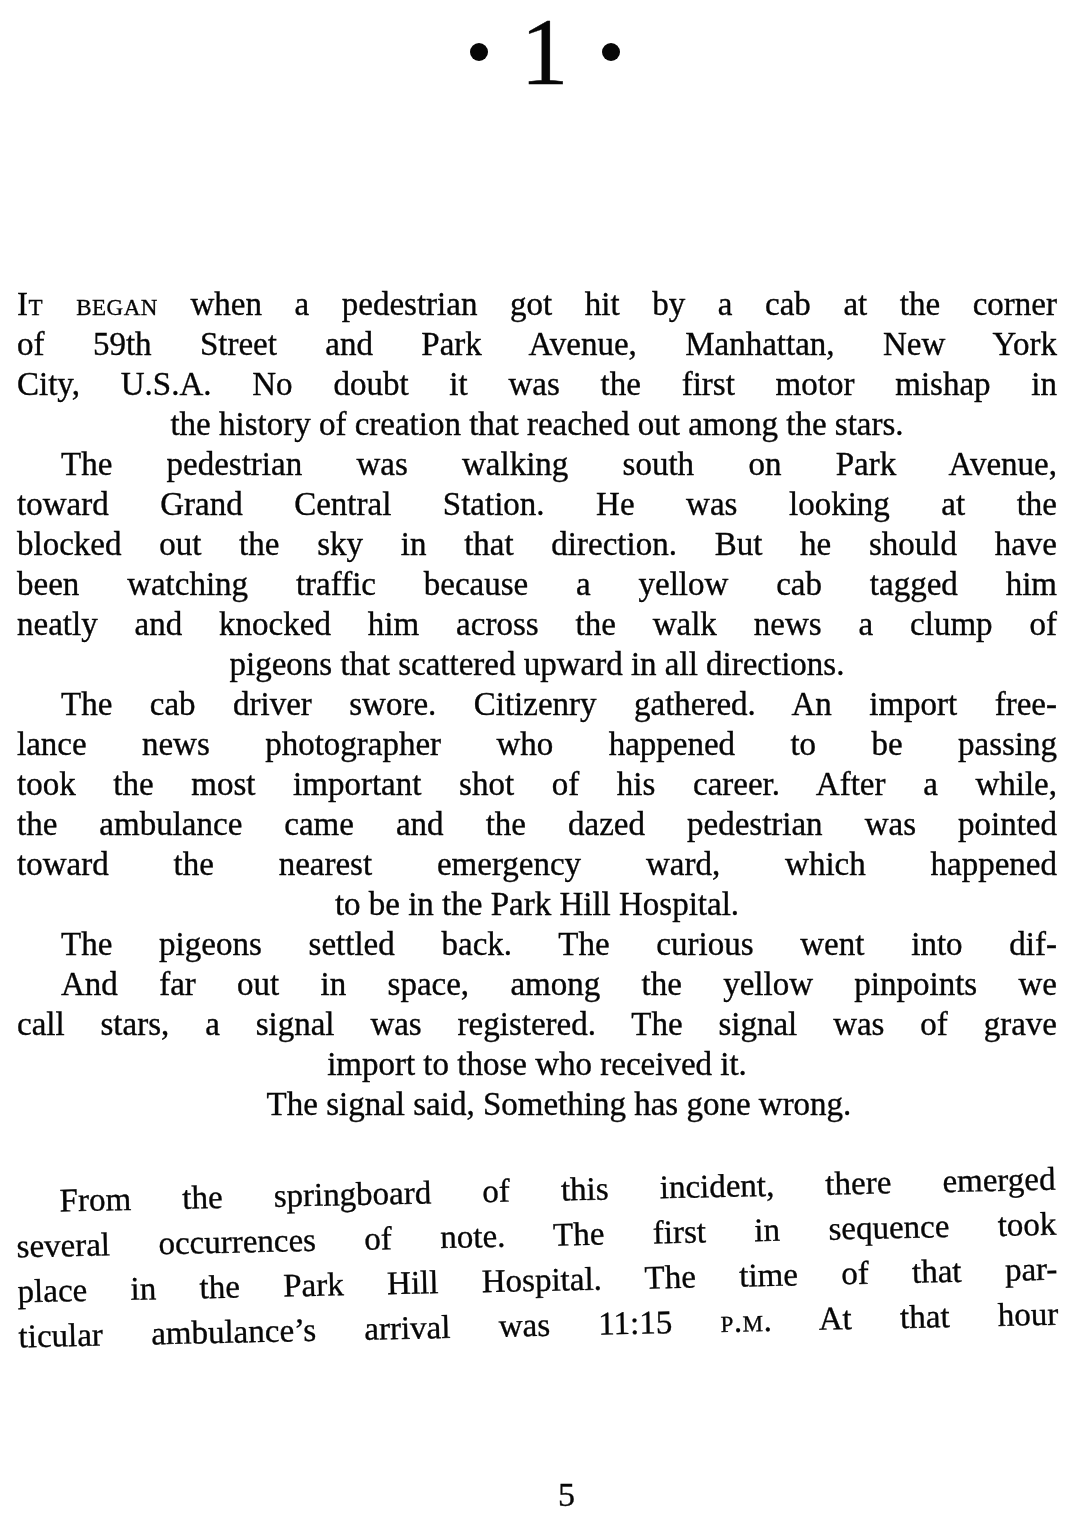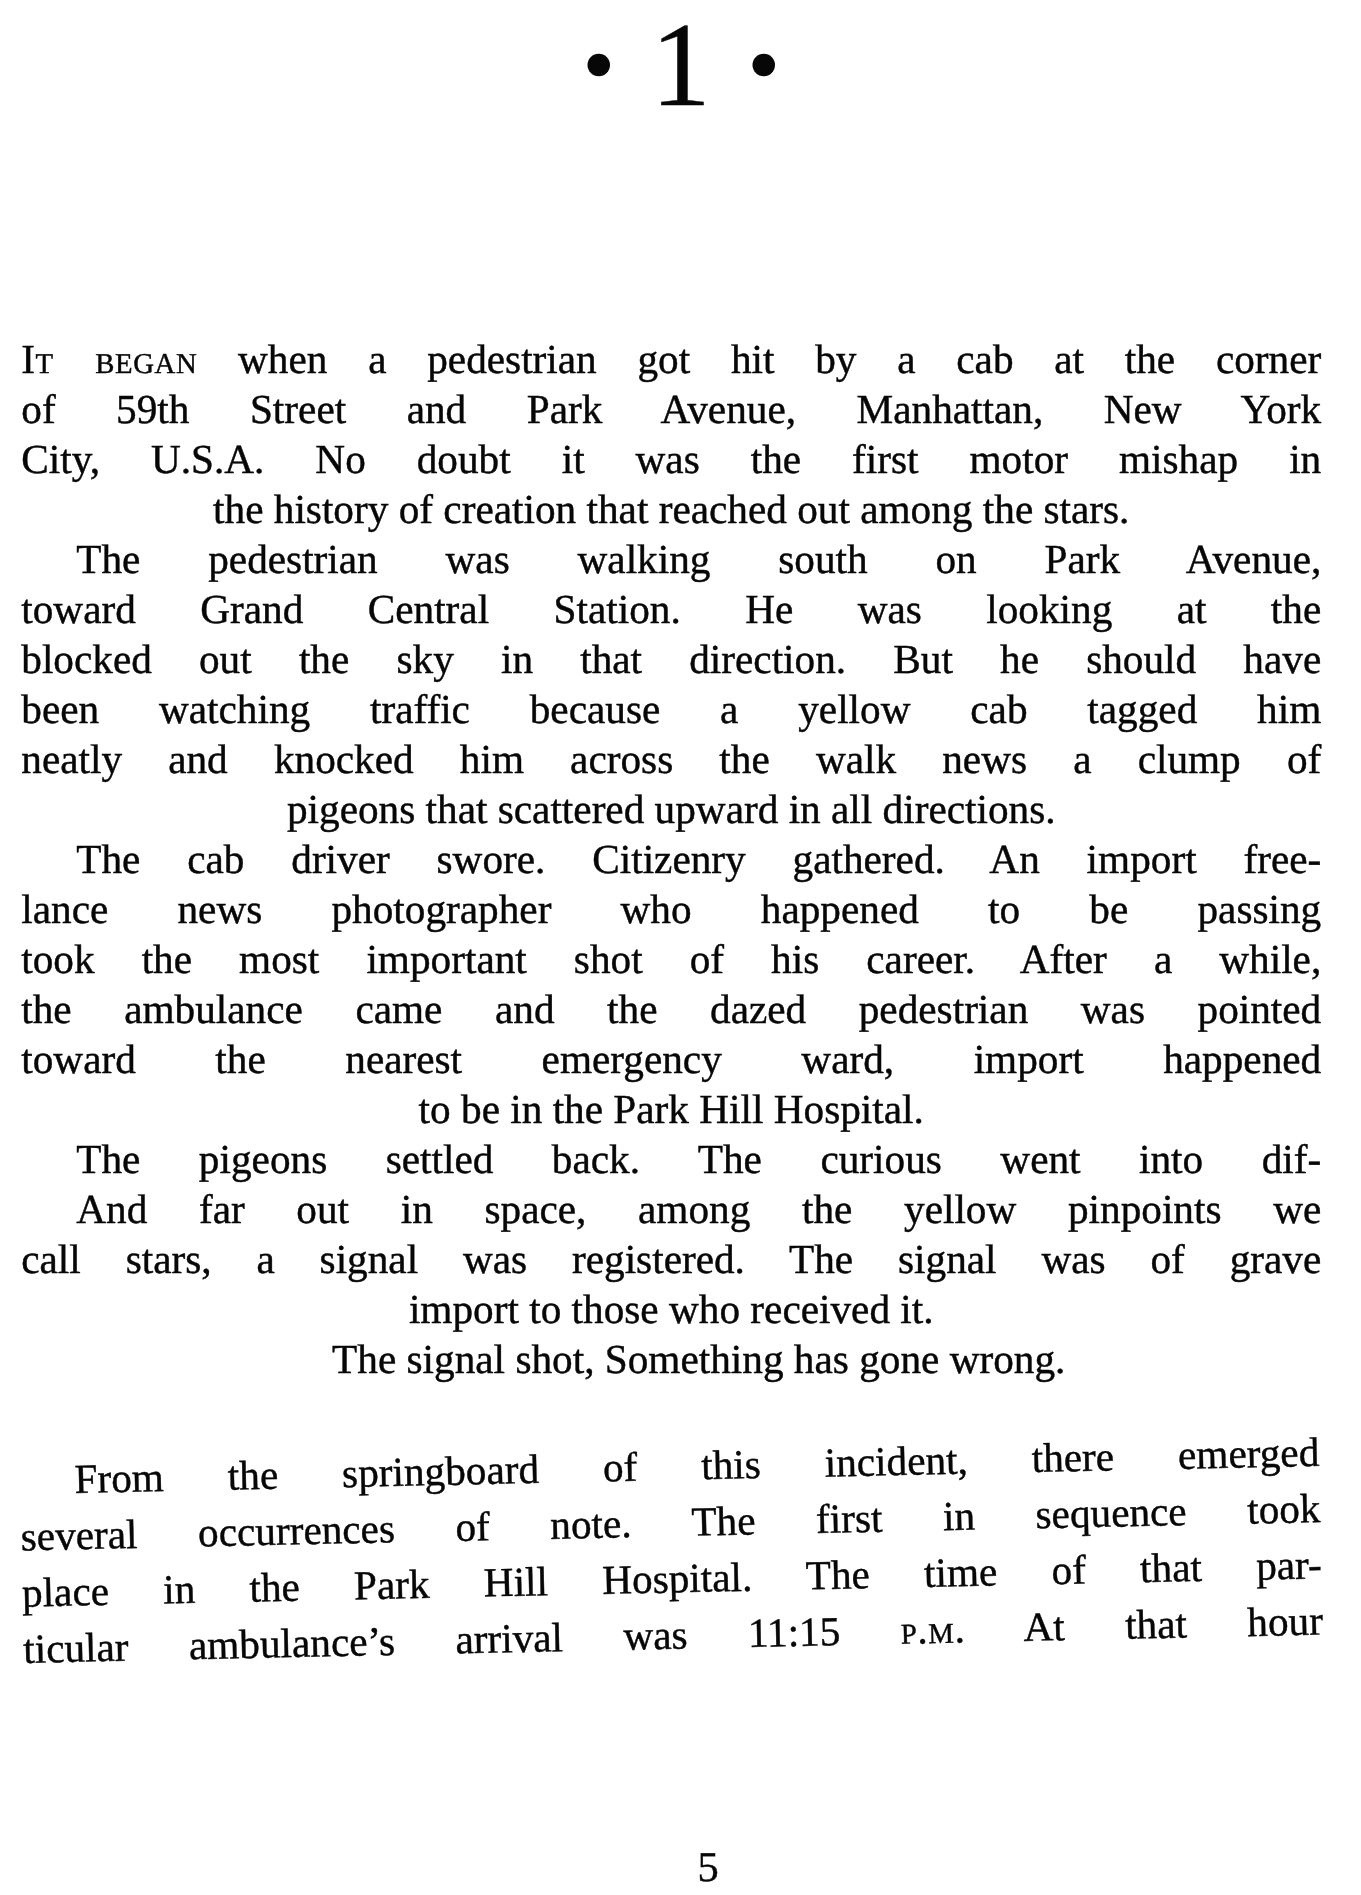--- a/index.html
+++ b/index.html
@@ -31,21 +31,21 @@
   .chapter-number {
     font-size: 96px;
     line-height: 1;
     font-weight: normal;
     letter-spacing: 0;
   }
   .body-text {
     position: absolute;
     left: 17px;
     right: 32px;
-    top: 268px;
+    top: 284px;
     font-size: 33px;
     line-height: 40px;
   }
   .para { margin: 0; }
   .line { text-align: center; white-space: normal; }
   .line.fill { text-align: justify; text-align-last: justify; }
   .line.indent { padding-left: 44px; }
   .smallcaps { font-variant: small-caps; letter-spacing: 0.5px; }
   .italic { }
   .para.tilted {
@@ -88,33 +88,33 @@
         <div class="line fill"><span>blocked out the sky in that direction. But he should have</span></div>
         <div class="line fill"><span>been watching traffic because a yellow cab tagged him</span></div>
         <div class="line fill"><span>neatly and knocked him across the walk news a clump of</span></div>
         <div class="line"><span>pigeons that scattered upward in all directions.</span></div>
       </div>
       <div class="para">
         <div class="line fill indent"><span>The cab driver swore. Citizenry gathered. An import free-</span></div>
         <div class="line fill"><span>lance news photographer who happened to be passing</span></div>
         <div class="line fill"><span>took the most important shot of his career. After a while,</span></div>
         <div class="line fill"><span>the ambulance came and the dazed pedestrian was pointed</span></div>
-        <div class="line fill"><span>toward the nearest emergency ward, import happened</span></div>
+        <div class="line fill"><span>toward the nearest emergency ward, which happened</span></div>
         <div class="line"><span>to be in the Park Hill Hospital.</span></div>
       </div>
       <div class="para">
         <div class="line fill indent"><span>The pigeons settled back. The curious went into dif-</span></div>
       </div>
       <div class="para">
         <div class="line fill indent"><span>And far out in space, among the yellow pinpoints we</span></div>
         <div class="line fill"><span>call stars, a signal was registered. The signal was of grave</span></div>
         <div class="line"><span>import to those who received it.</span></div>
       </div>
       <div class="para">
-        <div class="line indent"><span>The signal shot, </span><span class="italic">Something has gone wrong.</span></div>
+        <div class="line indent"><span>The signal said, </span><span class="italic">Something has gone wrong.</span></div>
       </div>
       <div class="para tilted">
         <div class="line fill indent"><span>From the springboard of this incident, there emerged</span></div>
         <div class="line fill"><span>several occurrences of note. The first in sequence took</span></div>
         <div class="line fill"><span>place in the Park Hill Hospital. The time of that par-</span></div>
         <div class="line fill"><span>ticular ambulance’s arrival was 11:15 </span><span class="smallcaps">p.m.</span><span> At that hour</span></div>
       </div>
     </main>
 
   <footer class="folio">5</footer>

